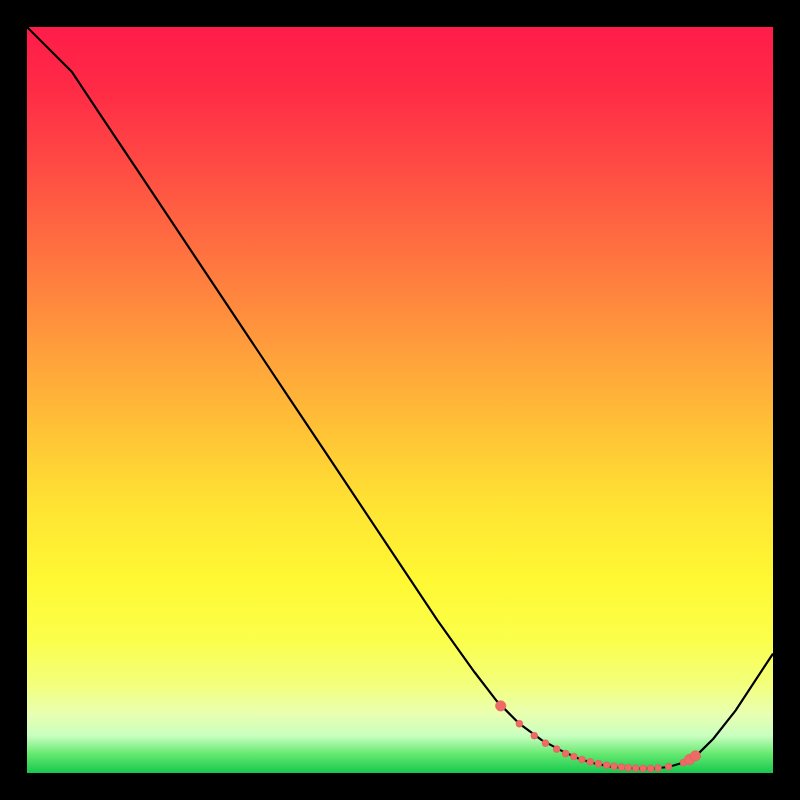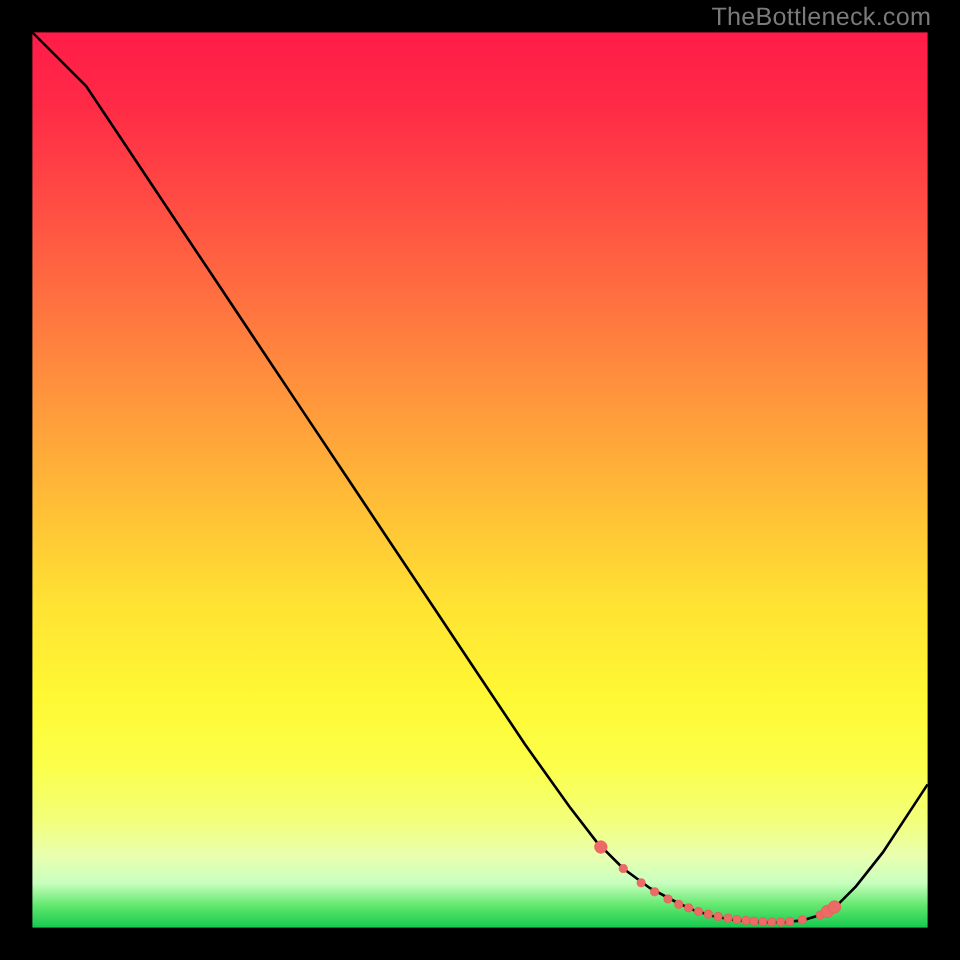--- a/index.html
+++ b/index.html
@@ -89,14 +89,13 @@
         <circle cx="616.20" cy="741.37" r="3.4" fill="#ec6b66" stroke="#e95a55" stroke-width="0.6"></circle>
         <circle cx="623.66" cy="741.37" r="3.4" fill="#ec6b66" stroke="#e95a55" stroke-width="0.6"></circle>
         <circle cx="631.12" cy="740.93" r="3.4" fill="#ec6b66" stroke="#e95a55" stroke-width="0.6"></circle>
         <circle cx="641.56" cy="739.58" r="3.4" fill="#ec6b66" stroke="#e95a55" stroke-width="0.6"></circle>
         <circle cx="656.48" cy="735.56" r="3.4" fill="#ec6b66" stroke="#e95a55" stroke-width="0.6"></circle>
         <circle cx="662.45" cy="732.57" r="5.2" fill="#ec6b66" stroke="#e95a55" stroke-width="0.6"></circle>
         <circle cx="668.42" cy="728.84" r="5.2" fill="#ec6b66" stroke="#e95a55" stroke-width="0.6"></circle>
       </g>
   </svg>
 
-  <div class="watermark">TheBottleneck.com</div>
 </div>
 
 </body></html>

